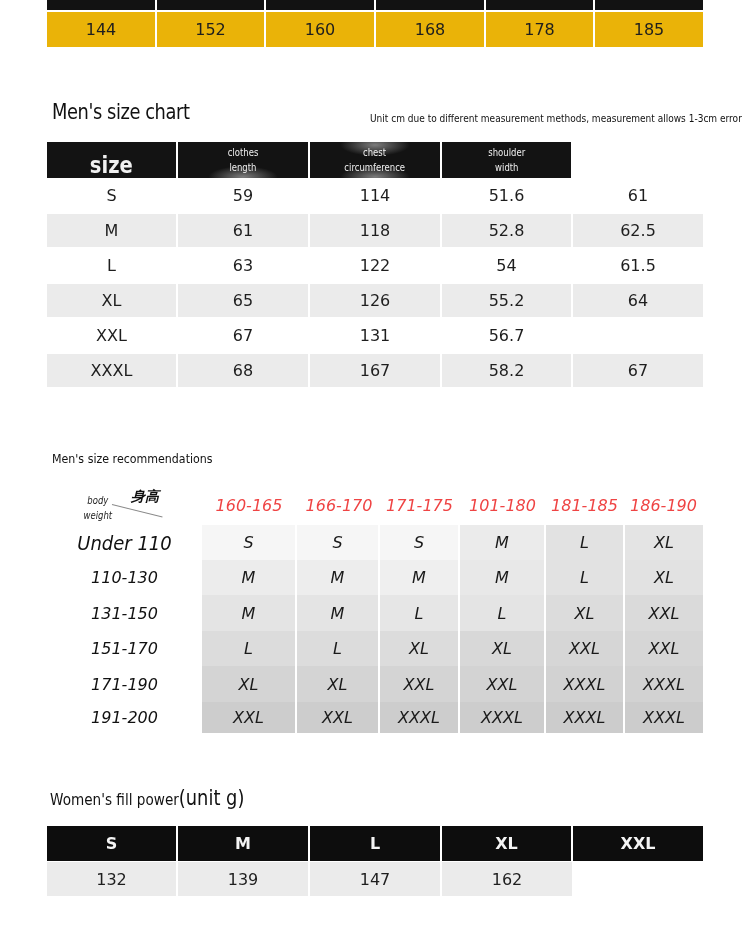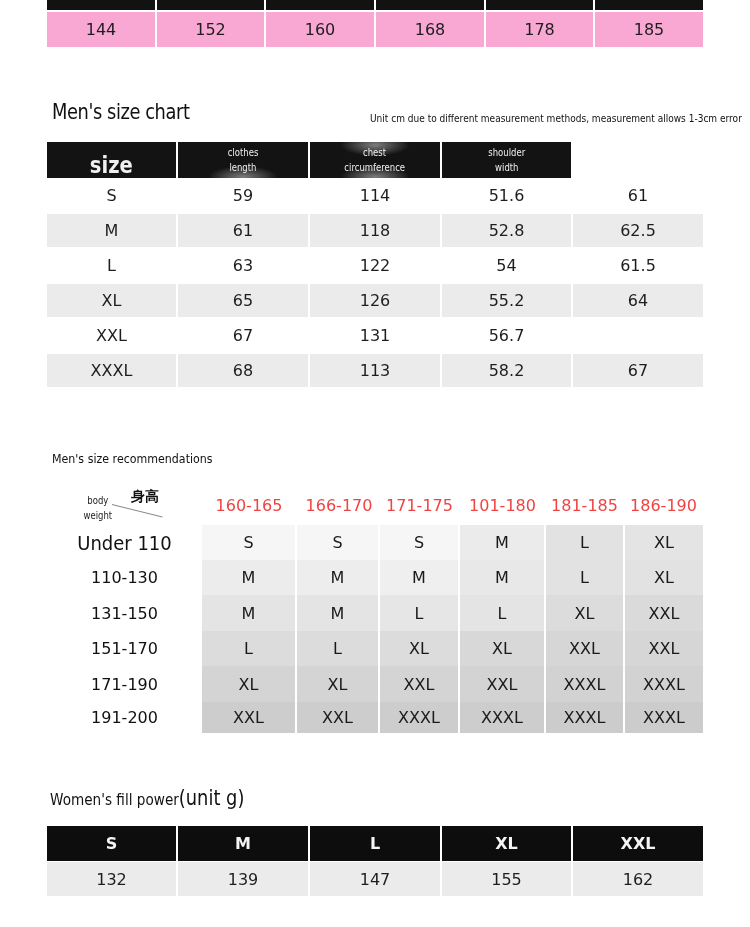--- a/index.html
+++ b/index.html
@@ -10,21 +10,21 @@
   
   .grid-row { position: absolute; left: 47px; display: flex; }
   .cell { display: flex; align-items: center; justify-content: center;
           box-sizing: border-box; font-size: 16px; color: #1e1e1e; }
   .cell + .cell { margin-left: 2px; }
 
   
   .top-head { top: -8px; height: 18px; }
   .top-head .cell { background: #121212; }
   .top-body { top: 12px; height: 35px; }
-  .top-body .cell { background: #f9a8d4; }
+  .top-body .cell { background: #eab308; }
 
   
   .title-big { left: 52px; top: 100px; font-size: 21px; letter-spacing: -0.5px;
                transform: scaleX(0.85); transform-origin: left center; color:#111; }
   .note { left: 370px; top: 112px; font-size: 11px; transform: scaleX(0.82);
           transform-origin: left center; white-space: nowrap; color:#111; }
   .mhead { top: 142px; height: 36px; }
   .mhead .cell { background: #131313; color: #f0f0f0; flex-direction: column;
                  font-size: 10px; line-height: 15px; position: relative; overflow: hidden; }
   .mhead .cell.size { font-size: 23px; font-weight: bold; padding-top: 10px; }
@@ -32,21 +32,21 @@
                  margin-left:-35px; background: radial-gradient(ellipse at center, rgba(160,160,160,0.75), rgba(20,20,20,0) 70%); }
   .mhead .glow.top { top:-8px; bottom:auto; }
   .mhead .txt { position: relative; z-index: 1; transform: scaleX(0.85); }
   .mrow { height: 33px; }
   .mrow .cell { font-size: 16px; }
   .mrow.alt .cell { background: #ebebeb; }
 
   
   .rec-title { left: 52px; top: 451px; font-size: 13px; transform: scaleX(0.85);
                transform-origin: left center; white-space: nowrap; color:#111; }
-  .rec-table { position: absolute; left: 47px; top: 485px; width: 656px; height: 248px; }
+  .rec-table { position: absolute; left: 47px; top: 485px; width: 656px; height: 248px; font-style: italic; }
   .rec-corner { position: absolute; left: 0; top: 0; width: 155px; height: 38px; }
   .rec-corner .bw { position:absolute; left:34px; top:8px; font-size:10px; line-height:15px;
                     text-align:center; color:#222; transform: scaleX(0.85); }
   .rec-corner .zh { position:absolute; left:84px; top:3px; font-size:14px; font-weight:bold; color:#111; }
   .rec-corner .slash { position:absolute; left:65px; top:19px; width:52px; height:1px;
                        background:#8a8a8a; transform: rotate(14deg); transform-origin:left center; }
   .rec-hcell { position: absolute; top: 8px; height: 24px; font-size: 16px; color:#ef4444;
                display:flex; align-items:center; justify-content:center; }
   .rec-wcell { position: absolute; left: 0; width: 155px; font-size: 16px; color:#111;
                display:flex; align-items:center; justify-content:center; }
@@ -137,21 +137,21 @@
 </div>
 <div class="grid-row mrow" style="top:319px">
   <div class="cell" style="width:129px">XXL</div>
   <div class="cell" style="width:130px">67</div>
   <div class="cell" style="width:130px">131</div>
   <div class="cell" style="width:129px">56.7</div>
 </div>
 <div class="grid-row mrow alt" style="top:354px">
   <div class="cell" style="width:129px">XXXL</div>
   <div class="cell" style="width:130px">68</div>
-  <div class="cell" style="width:130px">113</div>
+  <div class="cell" style="width:130px">167</div>
   <div class="cell" style="width:129px">58.2</div>
   <div class="cell" style="width:130px">67</div>
 </div>
 
 <div class="abs rec-title">Men's size recommendations</div>
 
 <div class="rec-table">
   <div class="rec-corner">
     <div class="bw">
       <div>body</div>
@@ -226,15 +226,14 @@
   <div class="cell" style="width:129px">S</div>
   <div class="cell" style="width:130px">M</div>
   <div class="cell" style="width:130px">L</div>
   <div class="cell" style="width:129px">XL</div>
   <div class="cell" style="width:130px">XXL</div>
 </div>
 <div class="grid-row fbody">
   <div class="cell" style="width:129px">132</div>
   <div class="cell" style="width:130px">139</div>
   <div class="cell" style="width:130px">147</div>
-  <div class="cell" style="width:129px">155</div>
   <div class="cell" style="width:130px">162</div>
 </div>
 
 </body></html>

